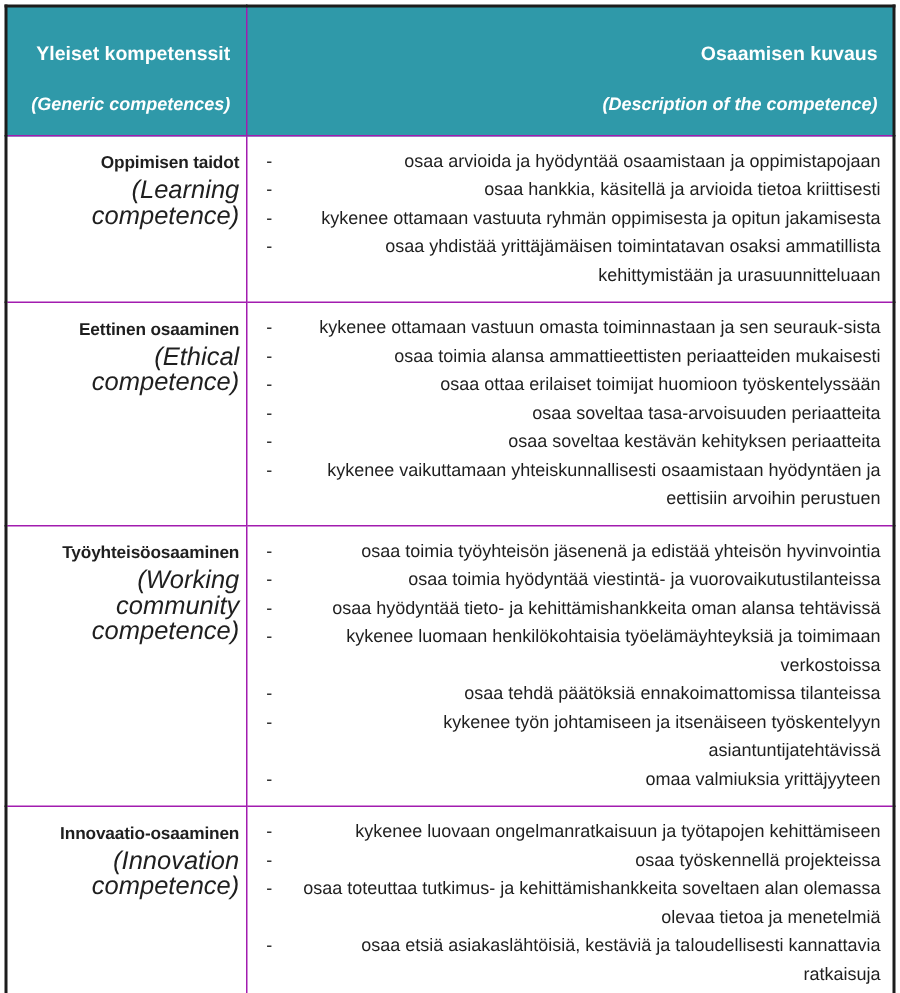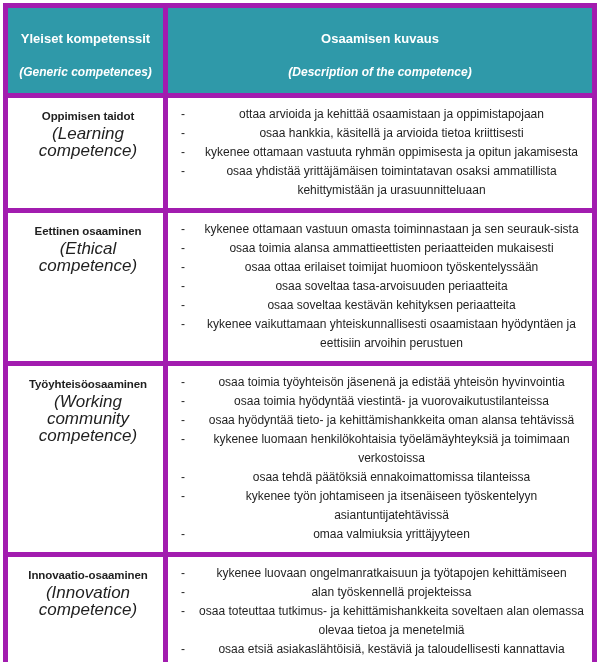--- a/index.html
+++ b/index.html
@@ -18,23 +18,23 @@
   }
   table.competence-table {
     width: 100%;
     height: 100%;
     border-collapse: collapse;
     border: 2px solid #1c1c1c;
     table-layout: fixed;
   }
   table.competence-table col.c1 { width: 160px; }
   th, td {
-    border: 5px solid #a21caf;
+    border: 1px solid #a21caf;
     vertical-align: top;
-    text-align: center;
+    text-align: right;
   }
   thead th {
     background: #2f99a9;
     color: #ffffff;
     padding: 22px 10px 12px 10px;
     height: 72px;
   }
   .hdr-fi {
     display: block;
     font-size: 13px;
@@ -109,21 +109,21 @@
     </thead>
     <tbody>
 
       <tr>
         <td class="name-cell">
           <span class="name-fi">Oppimisen taidot</span>
           <span class="name-en">(Learning competence)</span>
         </td>
         <td class="desc-cell">
           <ul class="bullets">
-            <li>ottaa arvioida ja kehittää osaamistaan ja oppimistapojaan</li>
+            <li>osaa arvioida ja hyödyntää osaamistaan ja oppimistapojaan</li>
             <li>osaa hankkia, käsitellä ja arvioida tietoa kriittisesti</li>
             <li>kykenee ottamaan vastuuta ryhmän oppimisesta ja opitun jakamisesta</li>
             <li>osaa yhdistää yrittäjämäisen toimintatavan osaksi ammatillista kehittymistään ja urasuunnitteluaan</li>
           </ul>
         </td>
       </tr>
 
       <tr>
         <td class="name-cell">
           <span class="name-fi">Eettinen osaaminen</span>
@@ -160,21 +160,21 @@
       </tr>
 
       <tr>
         <td class="name-cell">
           <span class="name-fi">Innovaatio-osaaminen</span>
           <span class="name-en">(Innovation competence)</span>
         </td>
         <td class="desc-cell">
           <ul class="bullets">
             <li>kykenee luovaan ongelmanratkaisuun ja työtapojen kehittämiseen</li>
-            <li>alan työskennellä projekteissa</li>
+            <li>osaa työskennellä projekteissa</li>
             <li>osaa toteuttaa tutkimus- ja kehittämishankkeita soveltaen alan olemassa olevaa tietoa ja menetelmiä</li>
             <li>osaa etsiä asiakaslähtöisiä, kestäviä ja taloudellisesti kannattavia ratkaisuja</li>
           </ul>
         </td>
       </tr>
 
       <tr>
         <td class="name-cell">
           
           

